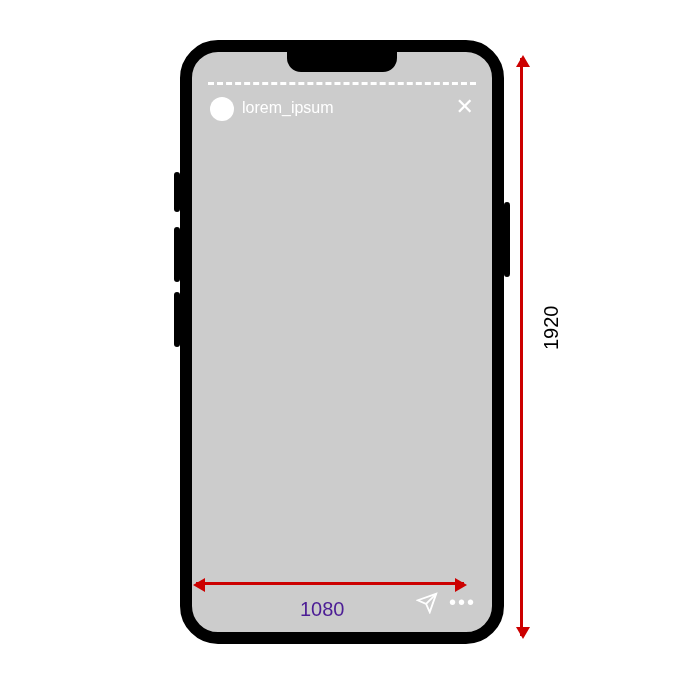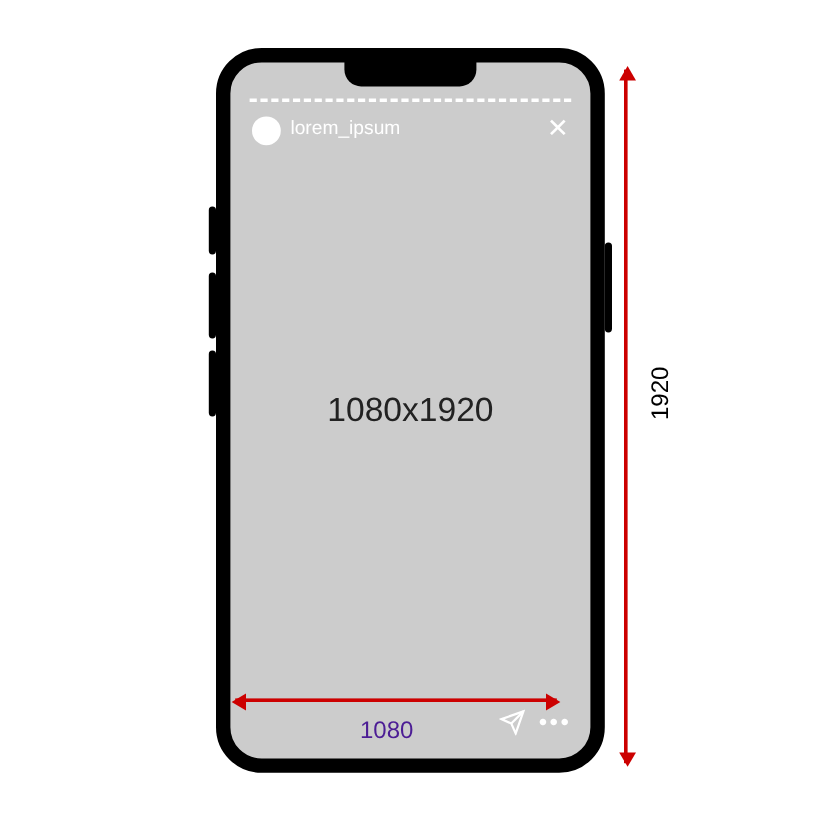--- a/index.html
+++ b/index.html
@@ -42,21 +42,20 @@
     <div class="side-btn btn-l1"></div>
     <div class="side-btn btn-l2"></div>
     <div class="side-btn btn-l3"></div>
     <div class="side-btn btn-r"></div>
 
     <div class="progress"></div>
     <div class="avatar"></div>
     <div class="username">lorem_ipsum</div>
     <div class="close">✕</div>
 
-    <div class="center-label">1080x1920</div>
 
     <div class="send">
       <svg width="22" height="22" viewBox="0 0 24 24" fill="none" stroke="#fff" stroke-width="2">
         <path d="M22 2 L11 13"></path>
           <path d="M22 2 L15 22 L11 13 L2 9 Z"></path>
       </svg>
     </div>
     <div class="more">•••</div>
   </div>
 

